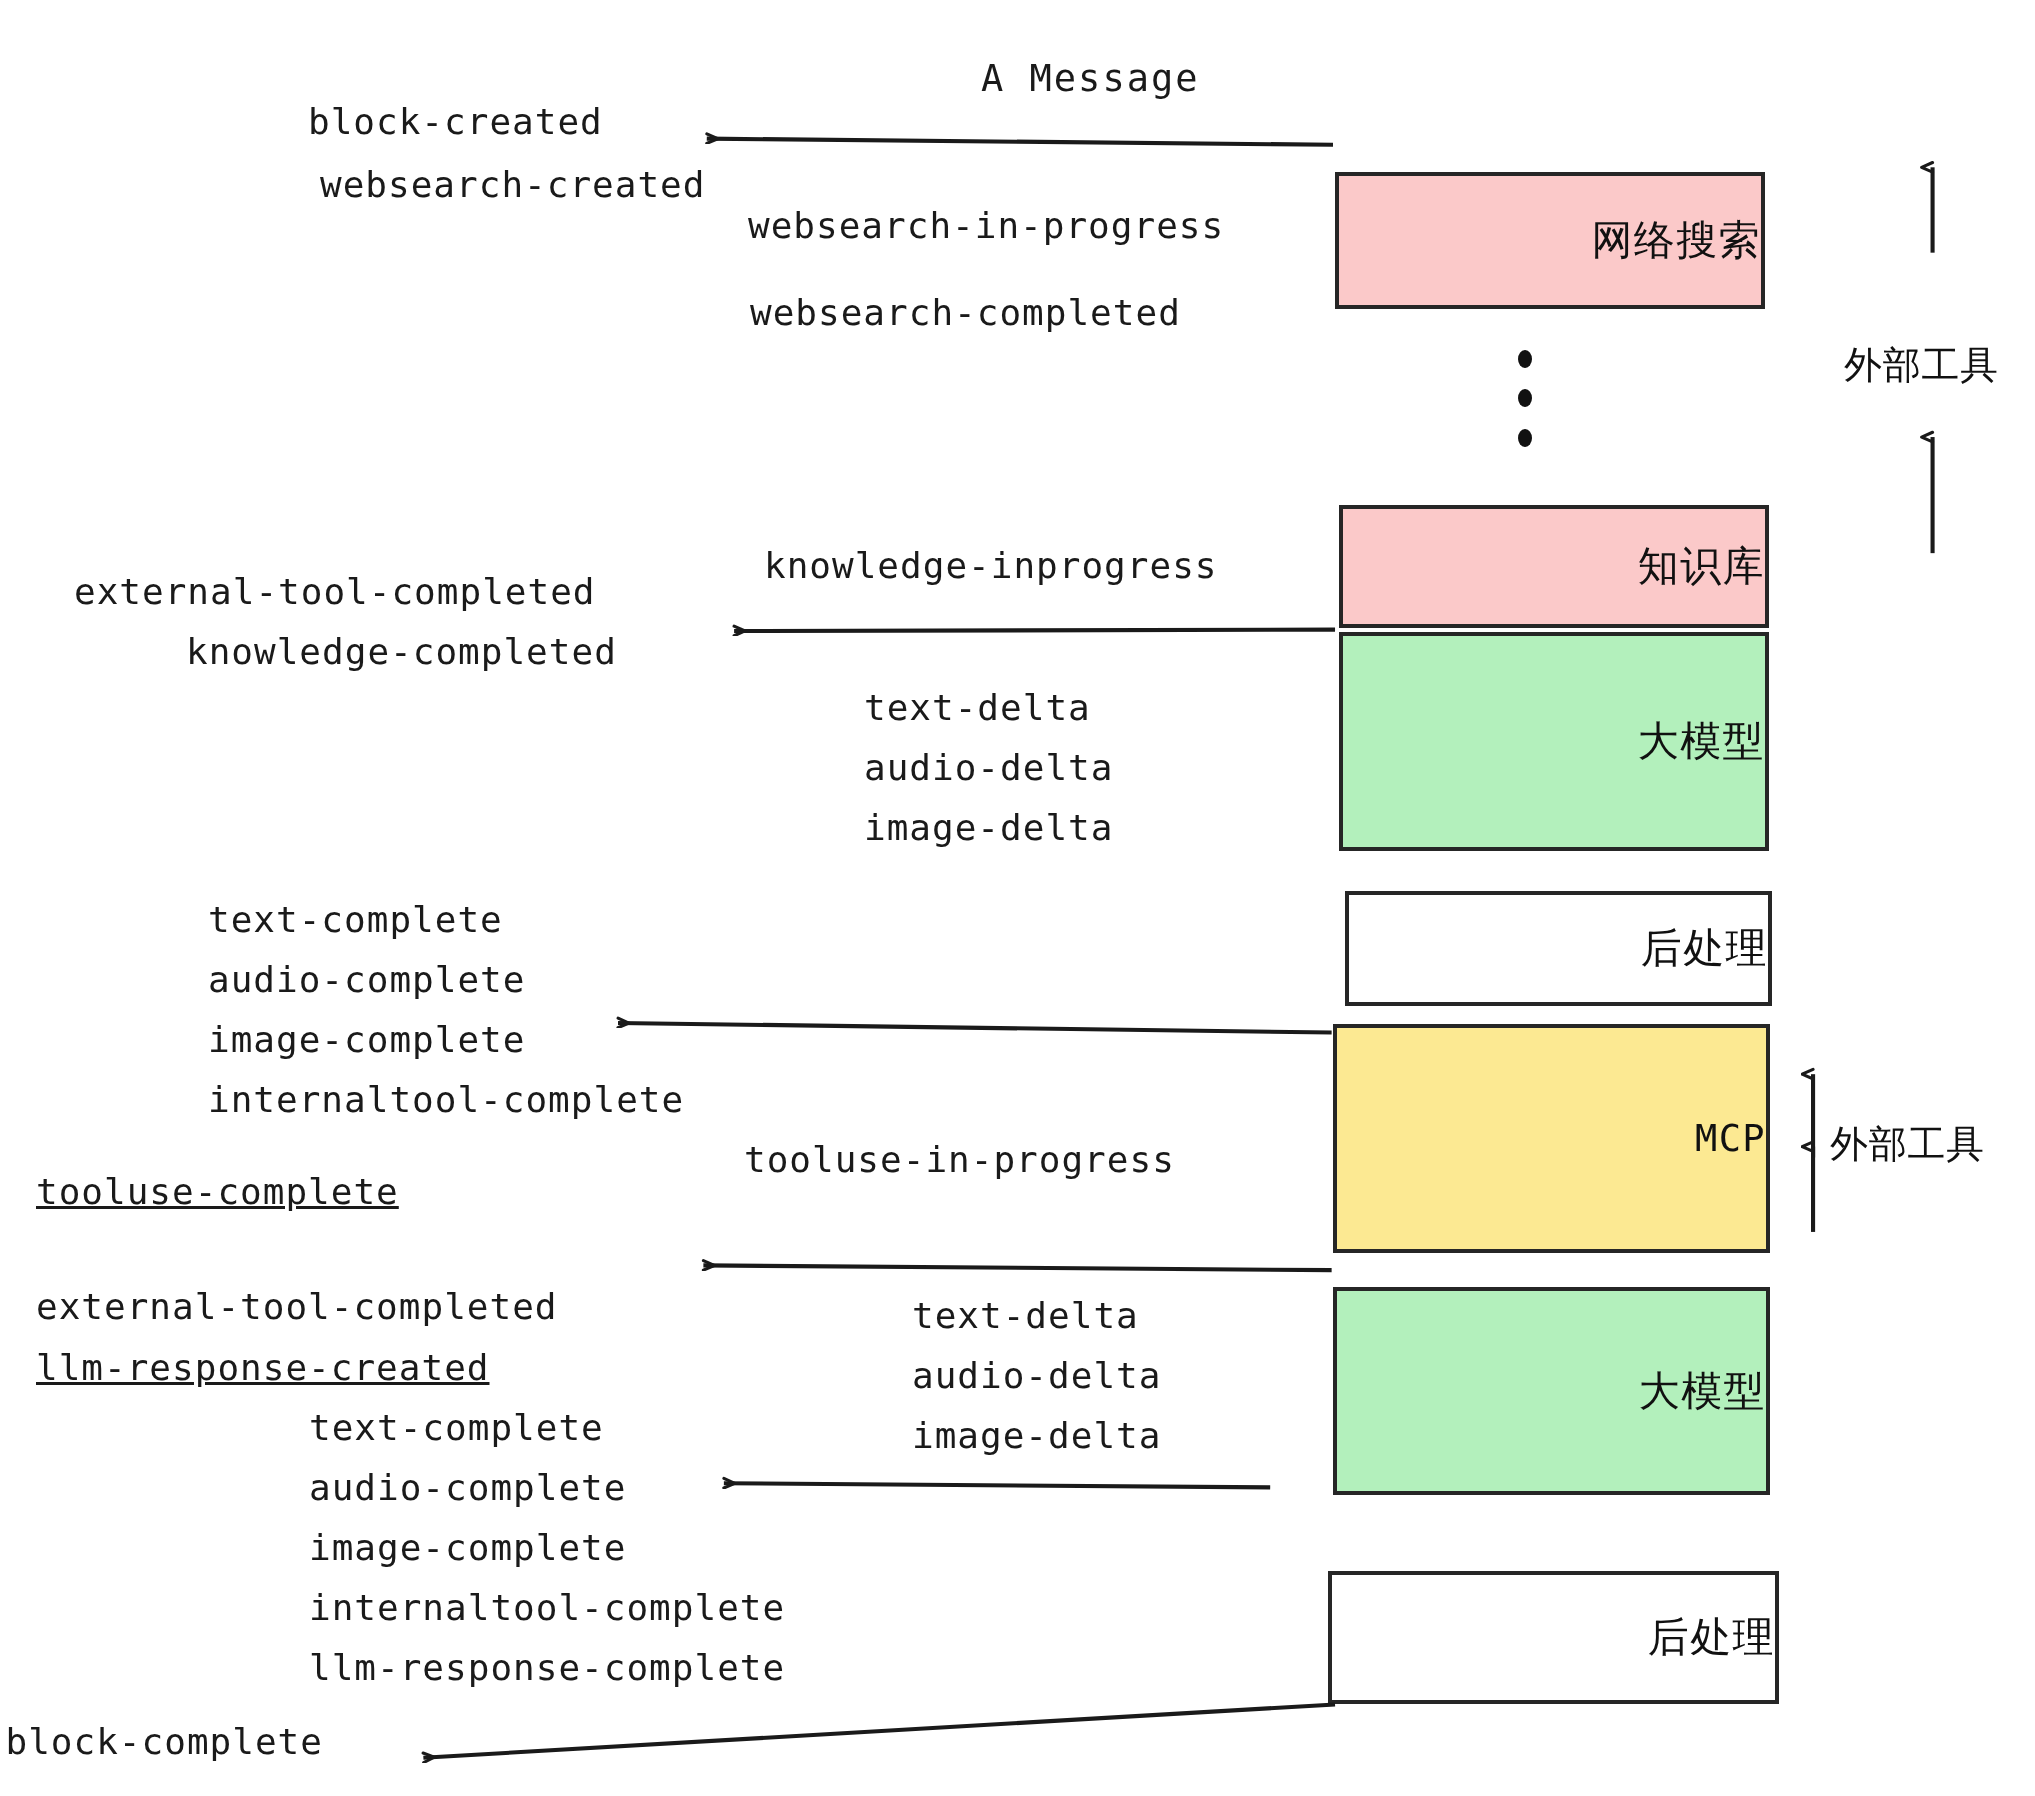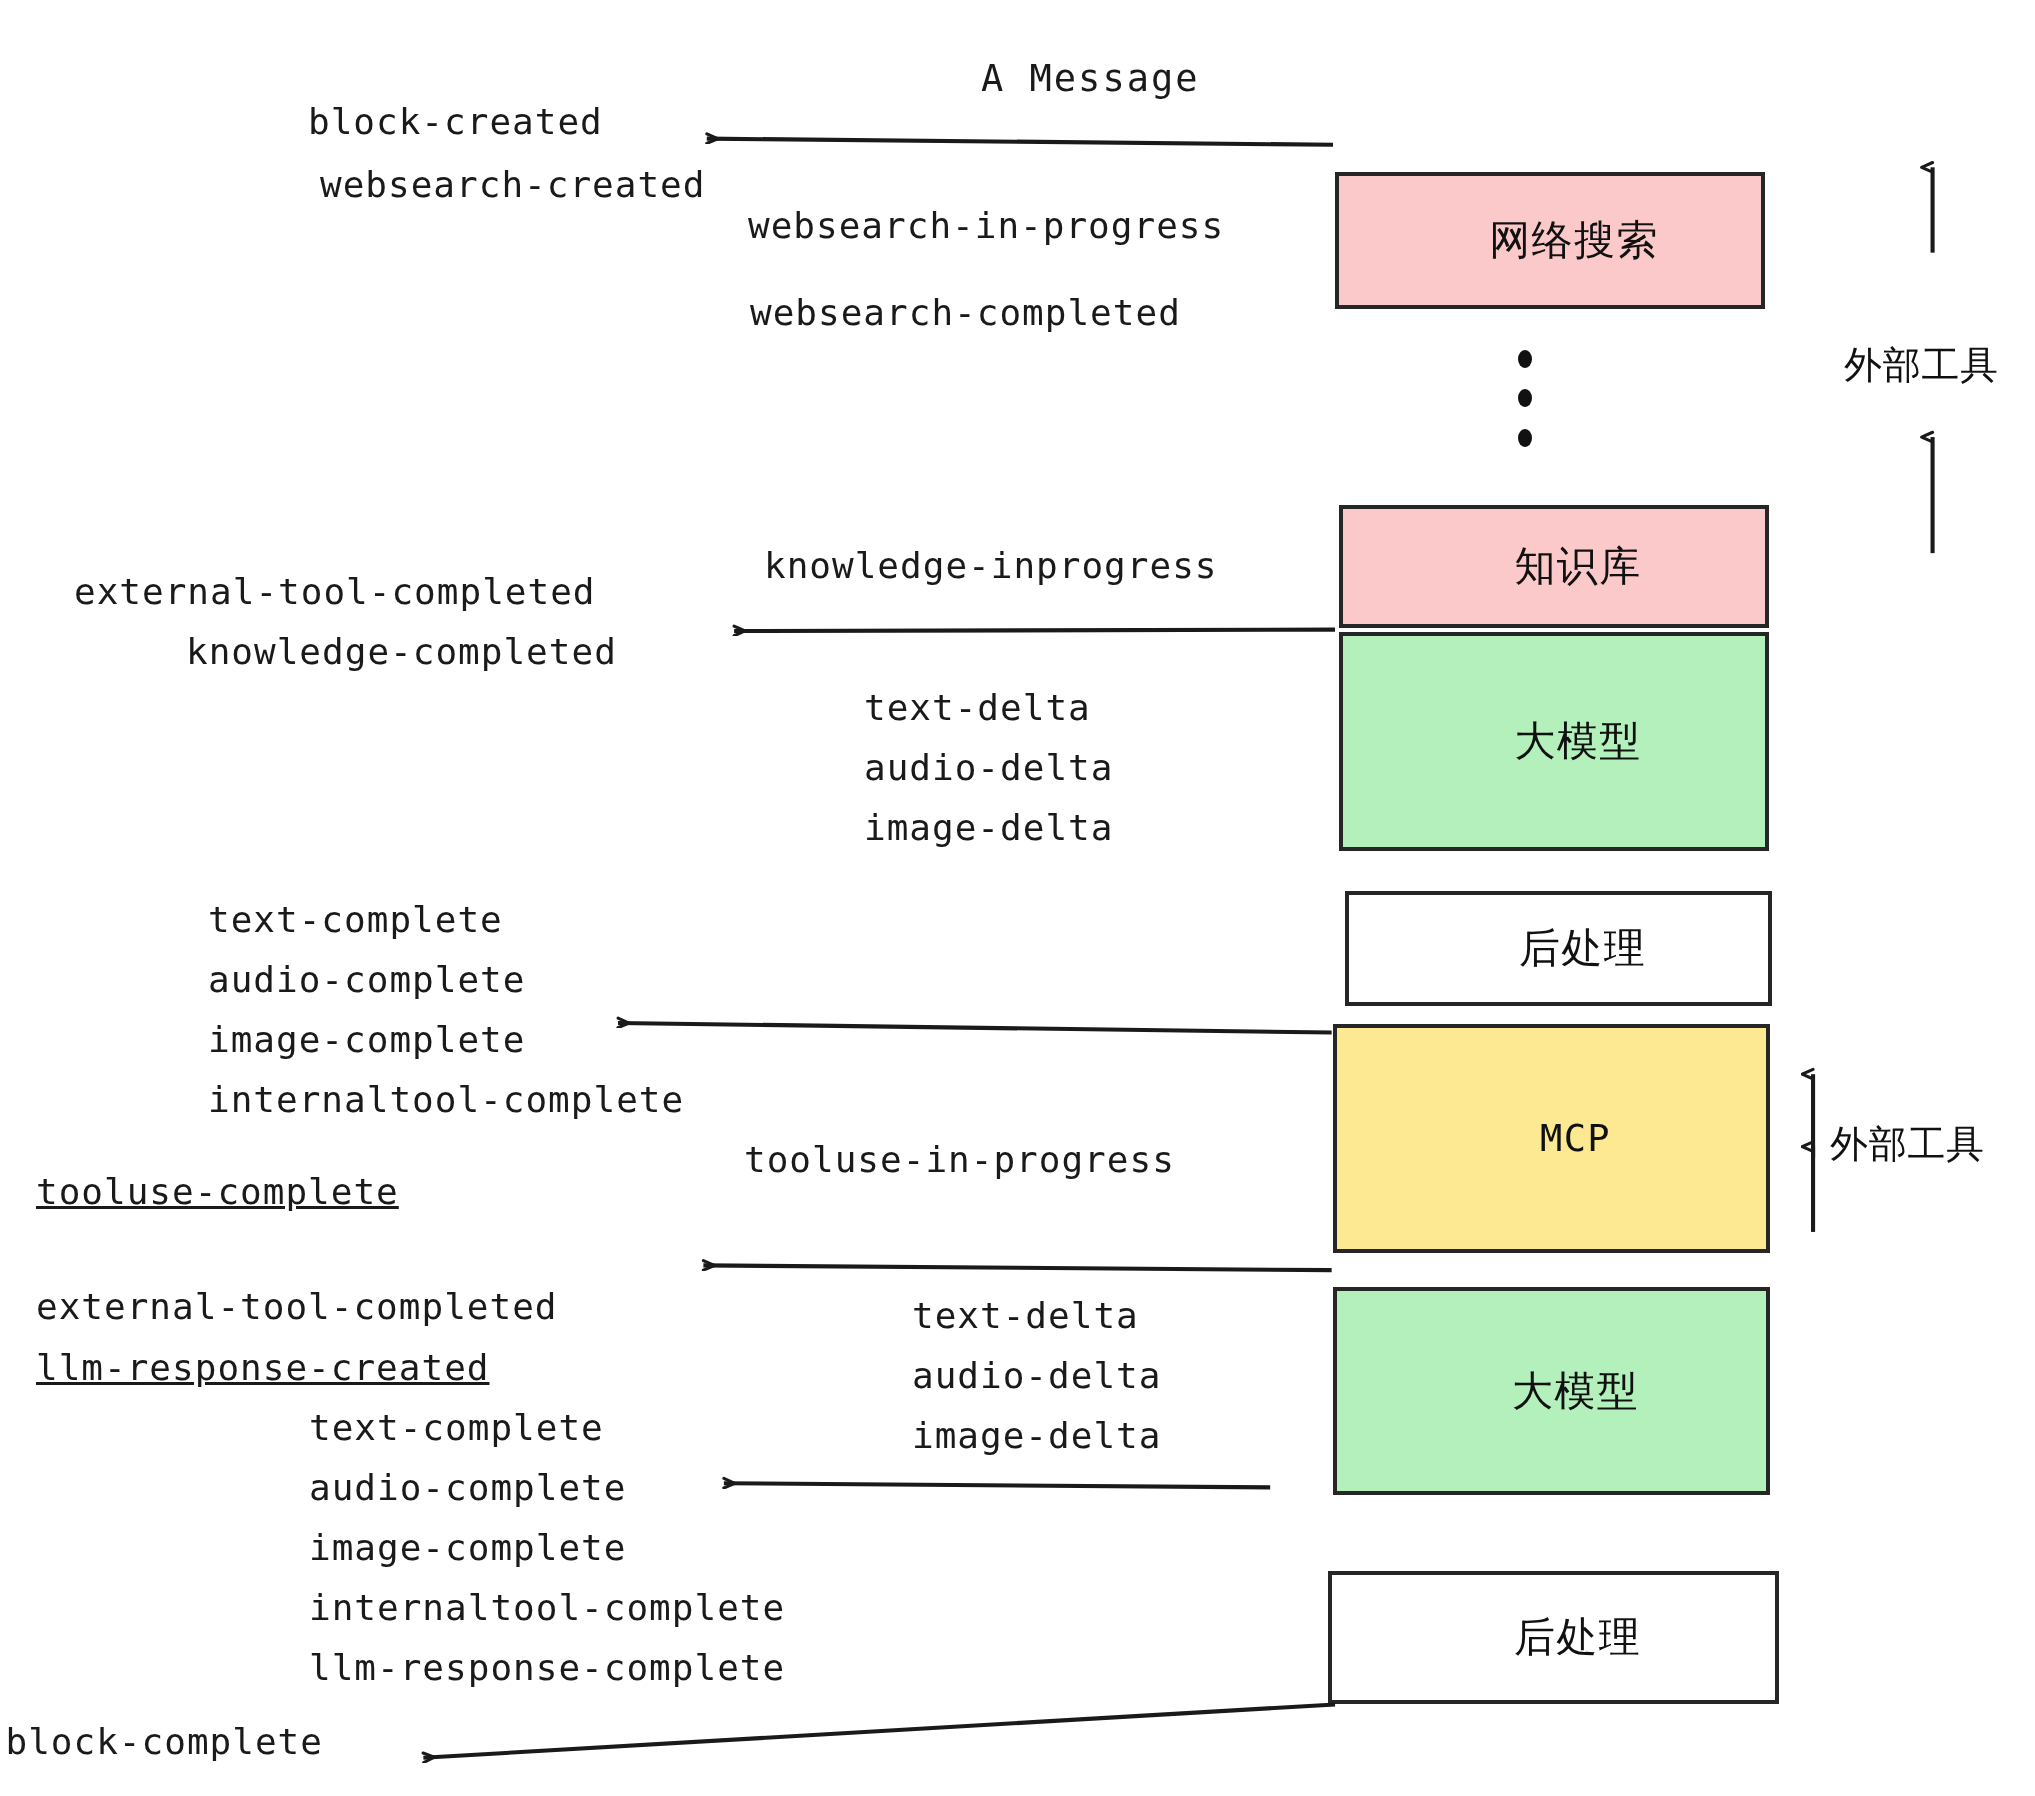--- a/index.html
+++ b/index.html
@@ -27,21 +27,21 @@
     font-size:37px;
     letter-spacing:2px;
     margin-top:45px;
   }
   .box{
     position:absolute;
     box-sizing:border-box;
     border:4.1px solid #262626;
     display:flex;
     align-items:center;
-    justify-content:center;
+    justify-content:flex-end;
     color:#111111;
     font-family:"DejaVu Sans","Liberation Sans",sans-serif;
     font-size:41px;
     letter-spacing:1.4px;
     padding-left:48px;
   }
   .box.mono{font-family:"DejaVu Sans Mono","Liberation Mono",monospace;font-size:37px;}
   .side-label{
     position:absolute;
     white-space:nowrap;

